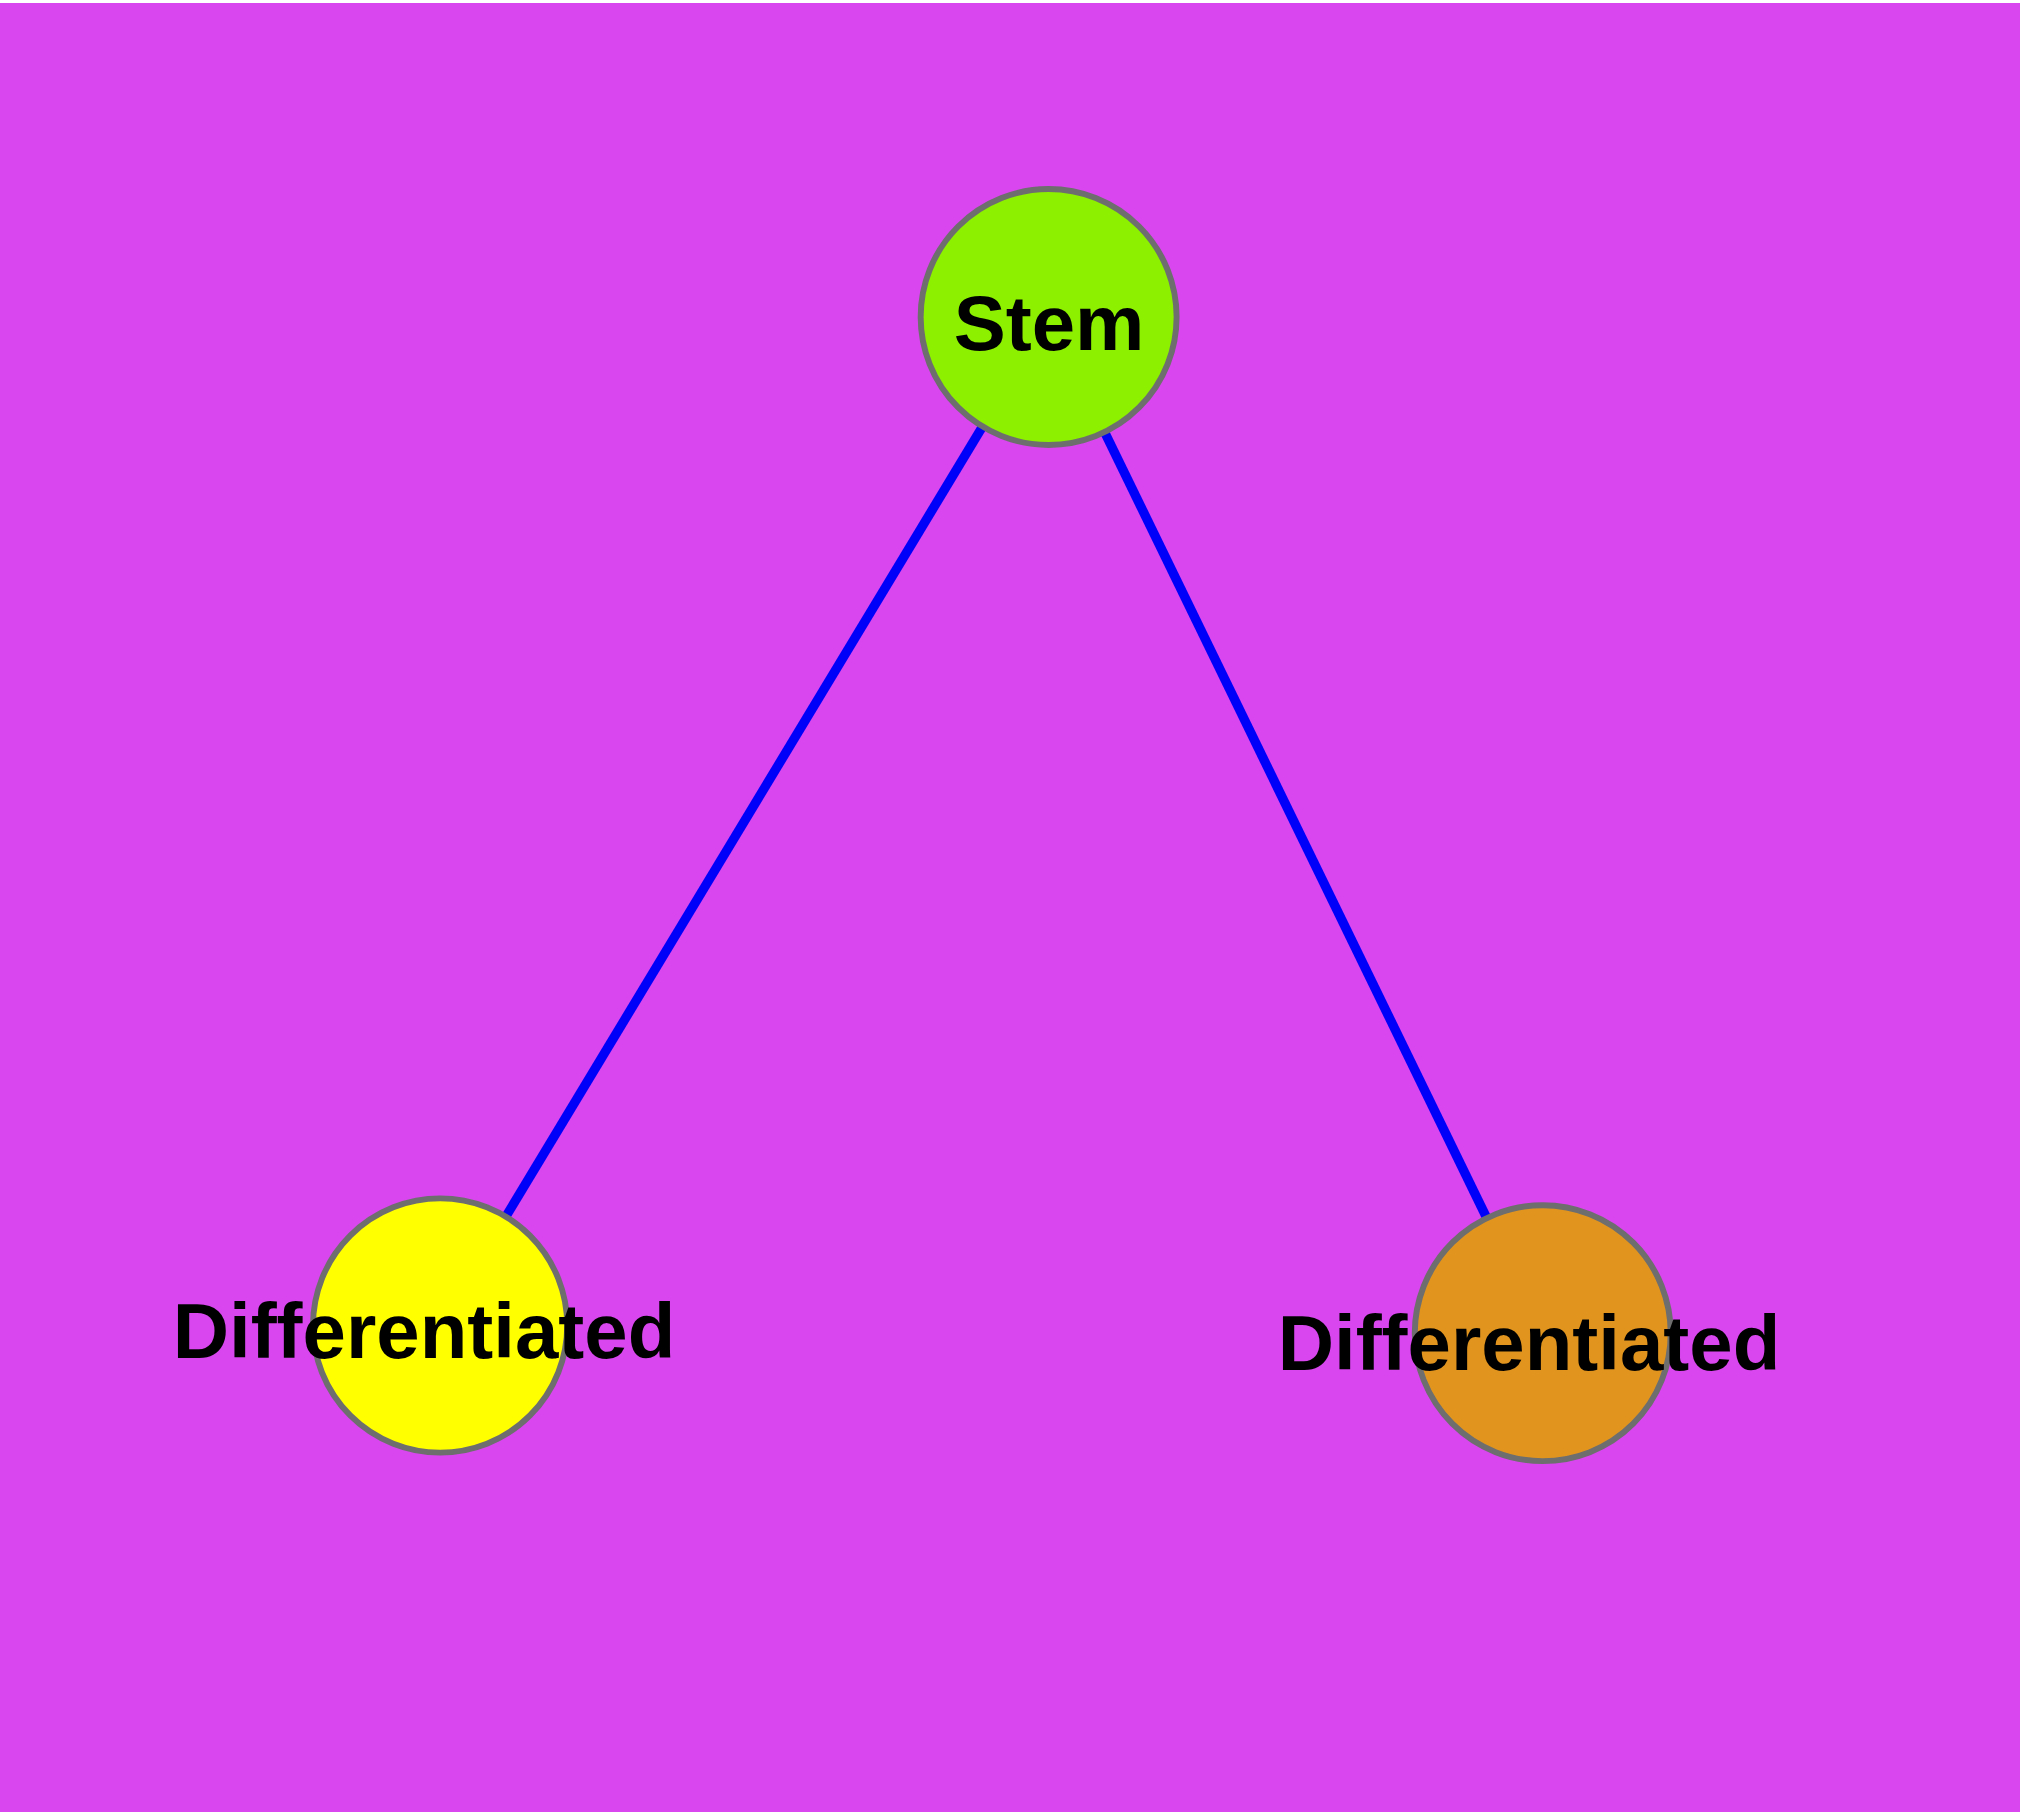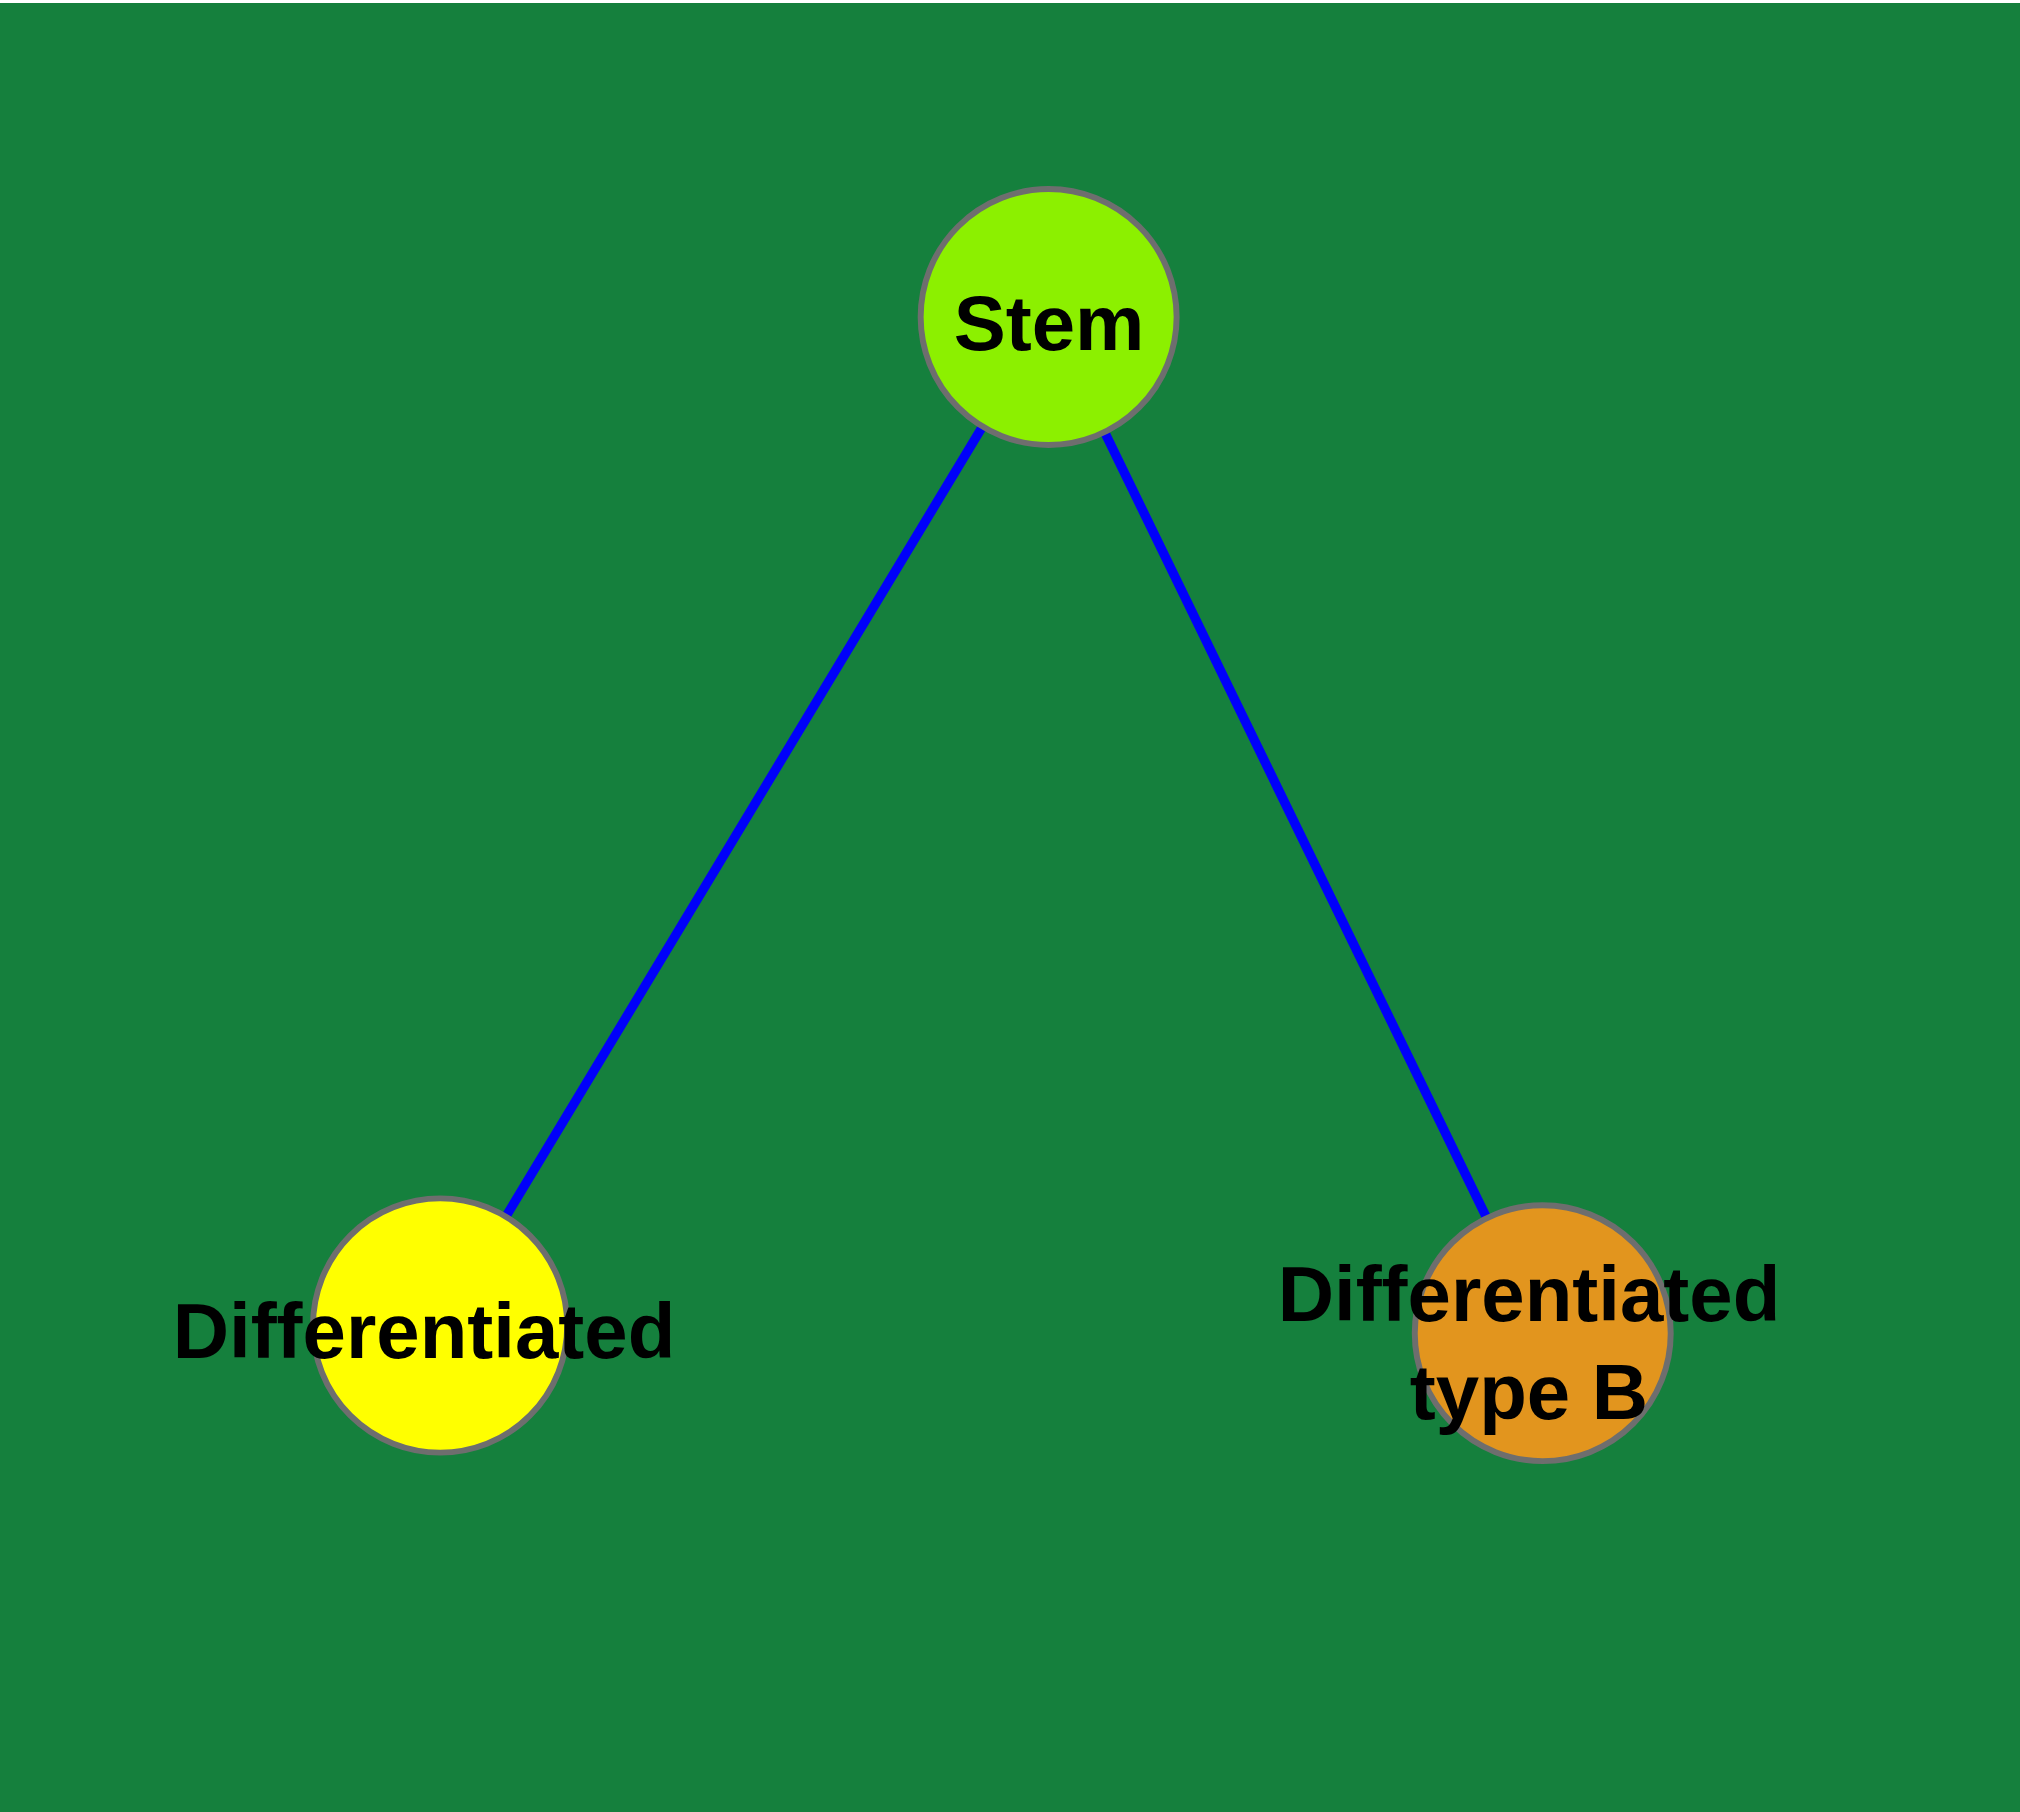--- a/index.html
+++ b/index.html
@@ -37,33 +37,32 @@
     white-space: nowrap;
     letter-spacing: 0px;
   }
   .label-line {
     display: block;
   }
 </style>
 </head>
 <body>
 
-<div class="canvas" id="graph-canvas" style="background: #15803d;">
+<div class="canvas" id="graph-canvas" style="background: #d946ef;">
   <svg class="edges-nodes-layer" id="graph-svg" viewBox="0 0 2384 2138" xmlns="http://www.w3.org/2000/svg">
       <line x1="1237" y1="374" x2="519" y2="1564" stroke="#0000fa" stroke-width="11"></line>
       <line x1="1237" y1="374" x2="1820" y2="1573" stroke="#0000fa" stroke-width="11"></line>
       <circle cx="1237" cy="374" r="151" fill="#8cf000" stroke="#6e6e6e" stroke-width="7"></circle>
       <circle cx="519" cy="1564" r="150" fill="#ffff00" stroke="#6e6e6e" stroke-width="7"></circle>
       <circle cx="1820" cy="1573" r="151" fill="#e2951e" stroke="#6e6e6e" stroke-width="7"></circle>
     </svg>
   <div class="top-margin-strip"></div>
 <div class="node-label" style="left: 1049px; top: 323px; color: rgb(0, 0, 0);">
       <div class="label-line">Stem</div>
     </div>
     <div class="node-label" style="left: 424px; top: 1331px; color: rgb(0, 0, 0);">
       <div class="label-line">Differentiated</div>
     </div>
     <div class="node-label" style="left: 1529px; top: 1343px; color: rgb(0, 0, 0);">
       <div class="label-line">Differentiated</div>
-      <div class="label-line">type B</div>
     </div>
   </div>
 
 
 </body></html>

